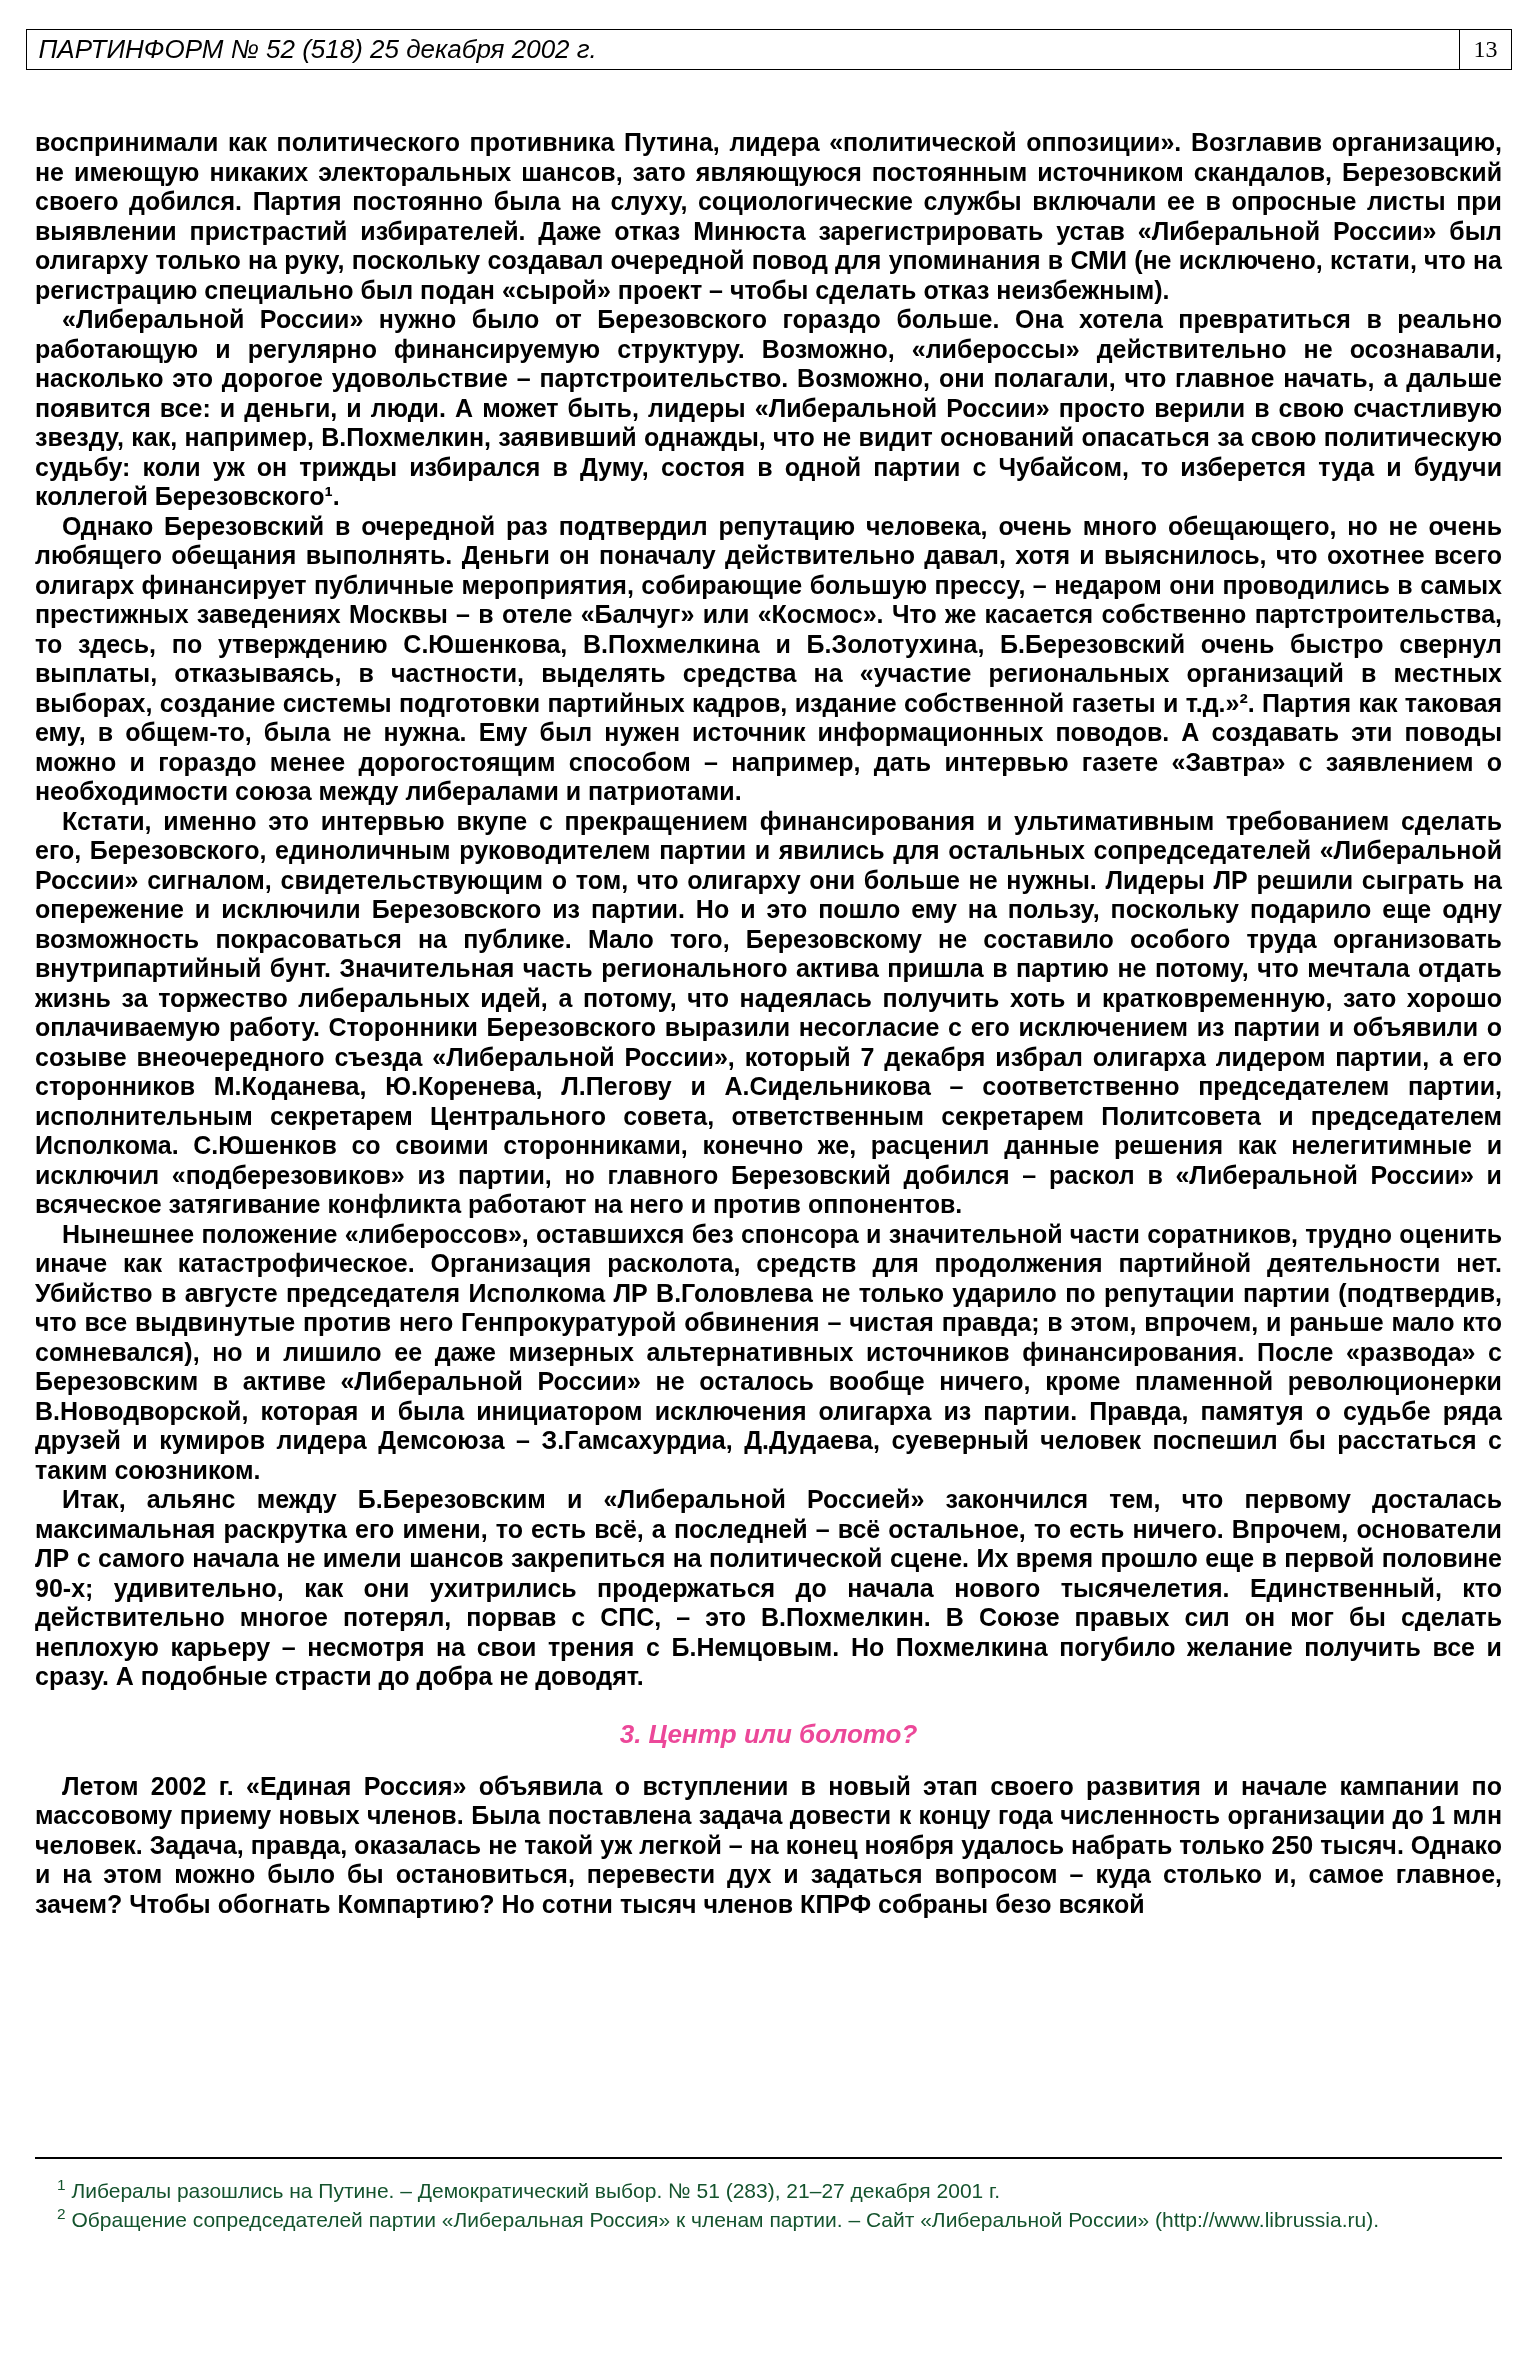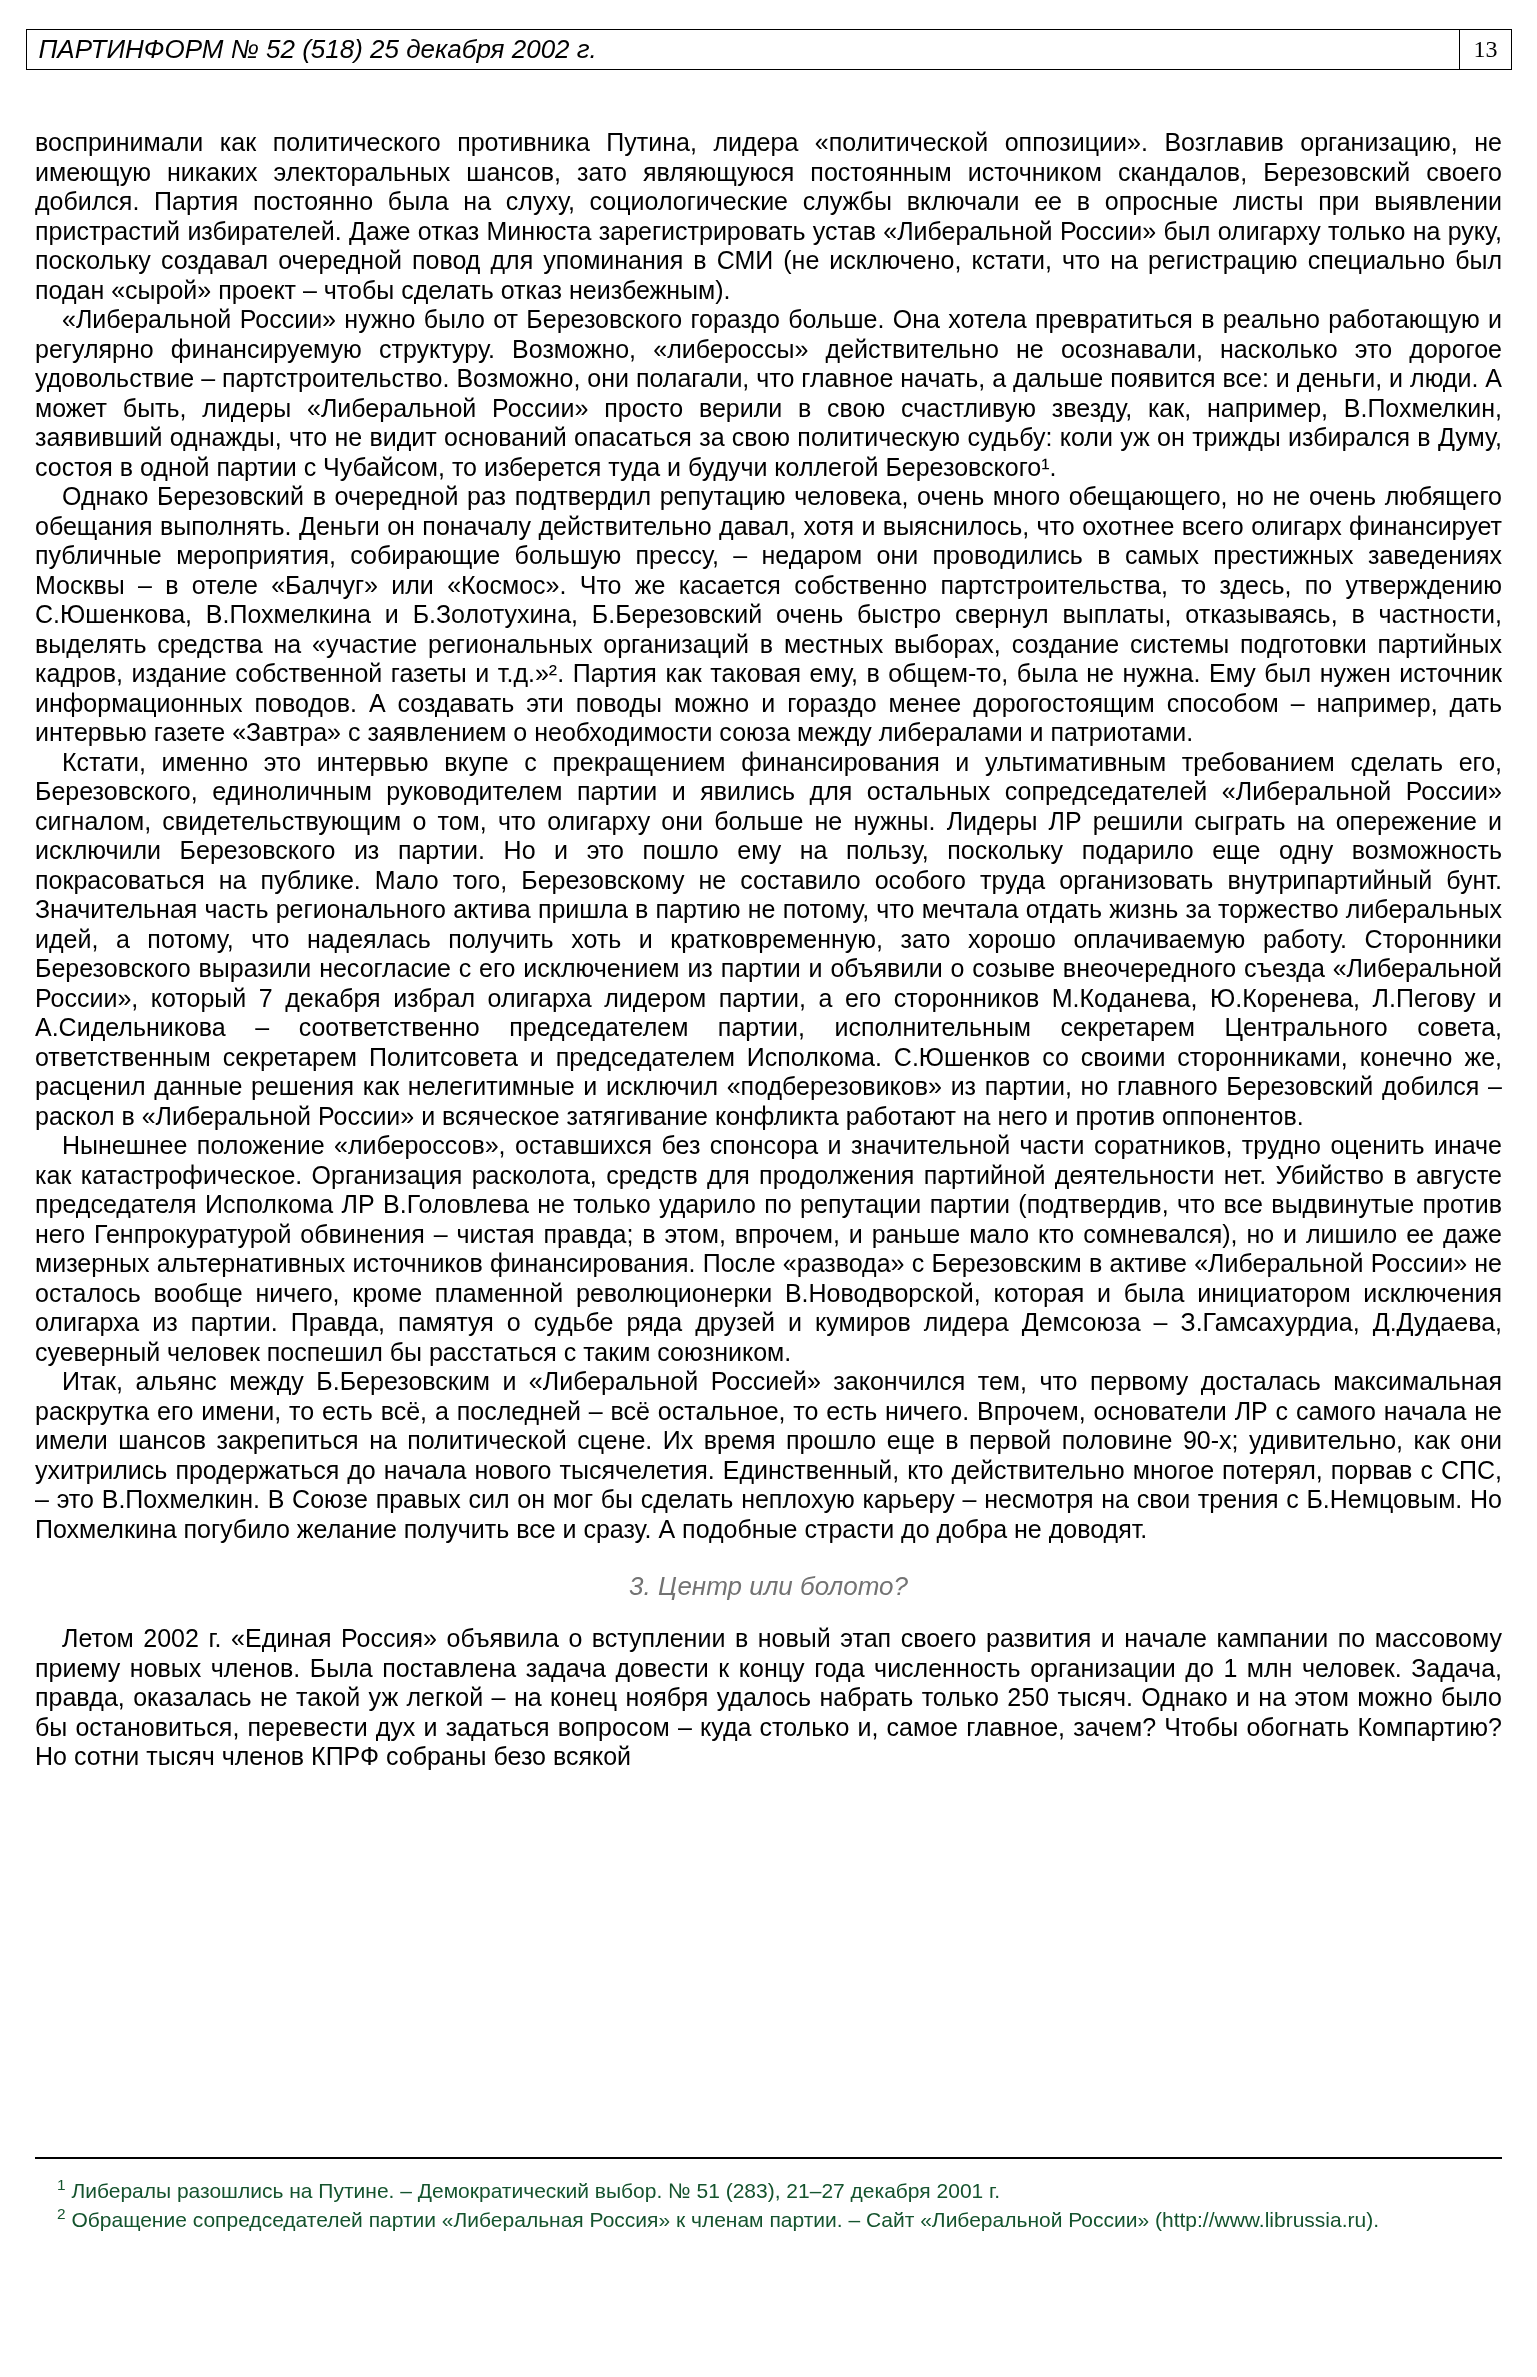--- a/index.html
+++ b/index.html
@@ -56,32 +56,33 @@
     left: 35px;
     width: 1467px;
   }
   .content p {
     margin: 0;
     font-size: 25px;
     line-height: 29.5px;
     text-align: justify;
     text-indent: 27px;
     color: #000000;
+    font-weight: bold;
   }
   .content p.no-indent {
     text-indent: 0;
   }
   .section-heading {
     margin: 27px 0 22px 0;
     text-align: center;
     font-family: "Liberation Sans", sans-serif;
     font-size: 26px;
-    font-weight: normal;
+    font-weight: bold;
     font-style: italic;
-    color: #737373;
+    color: #ec4899;
   }
   .footnotes {
     position: absolute;
     top: 2157px;
     left: 35px;
     width: 1467px;
   }
   .footnote-rule {
     width: 1467px;
     height: 1.9px;

